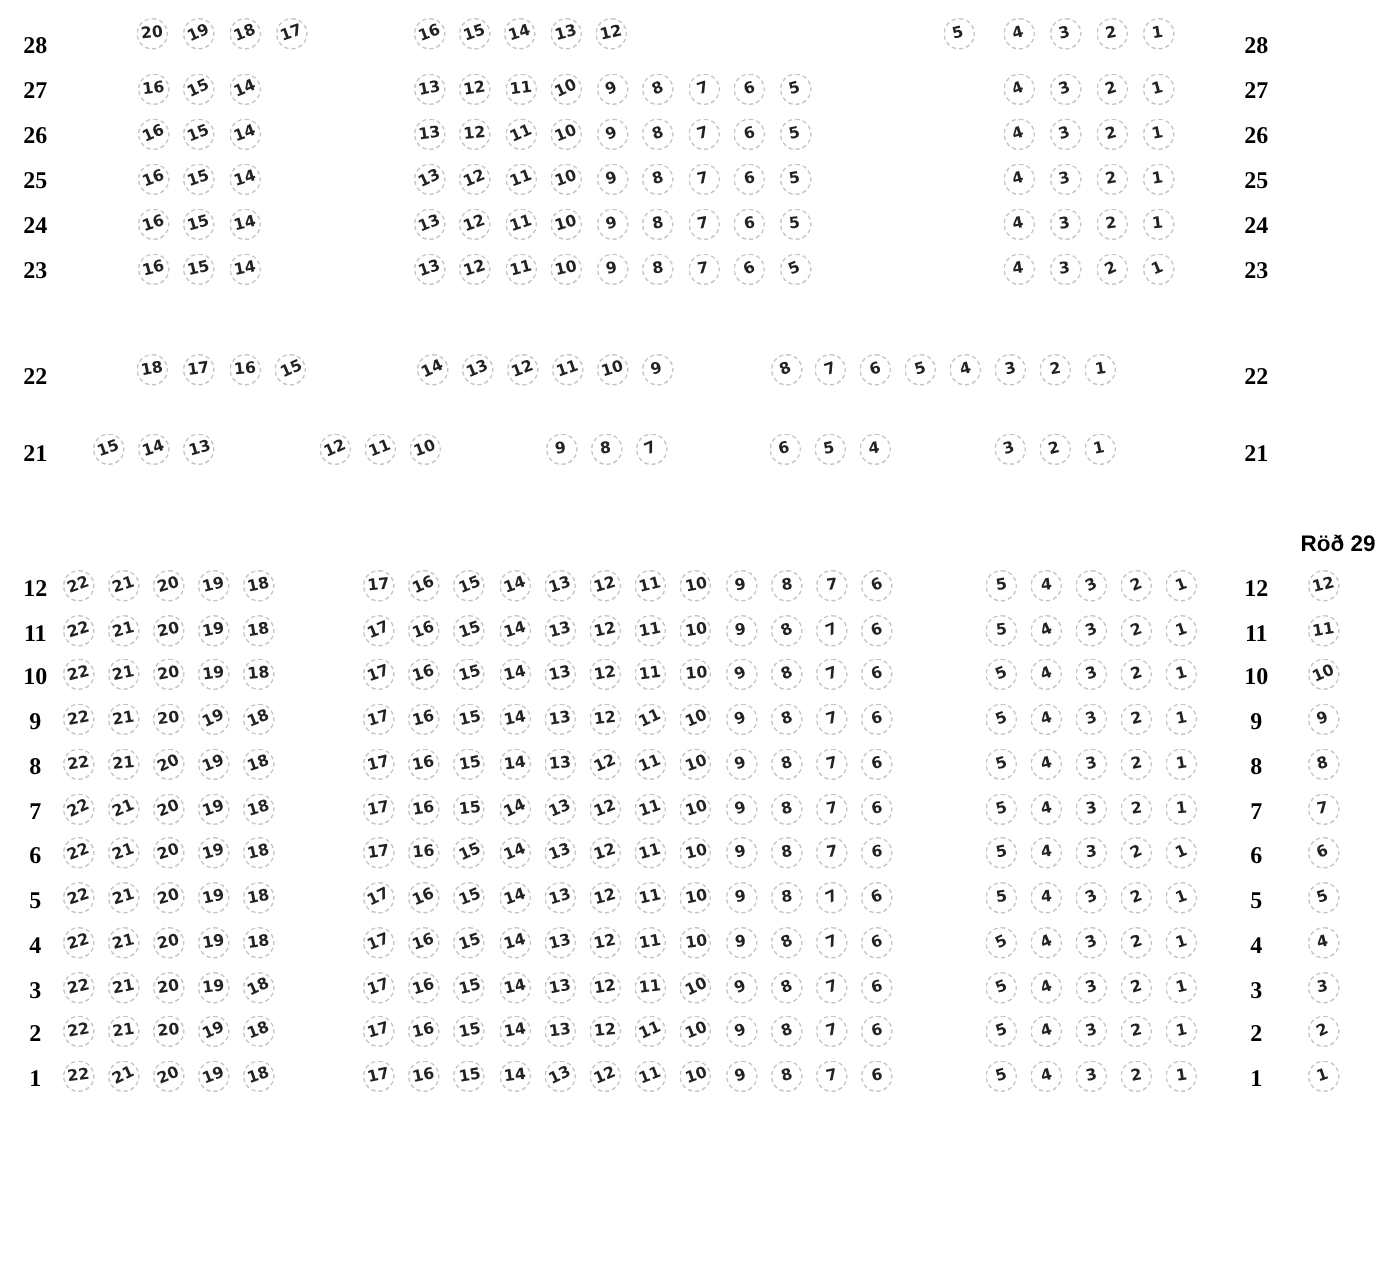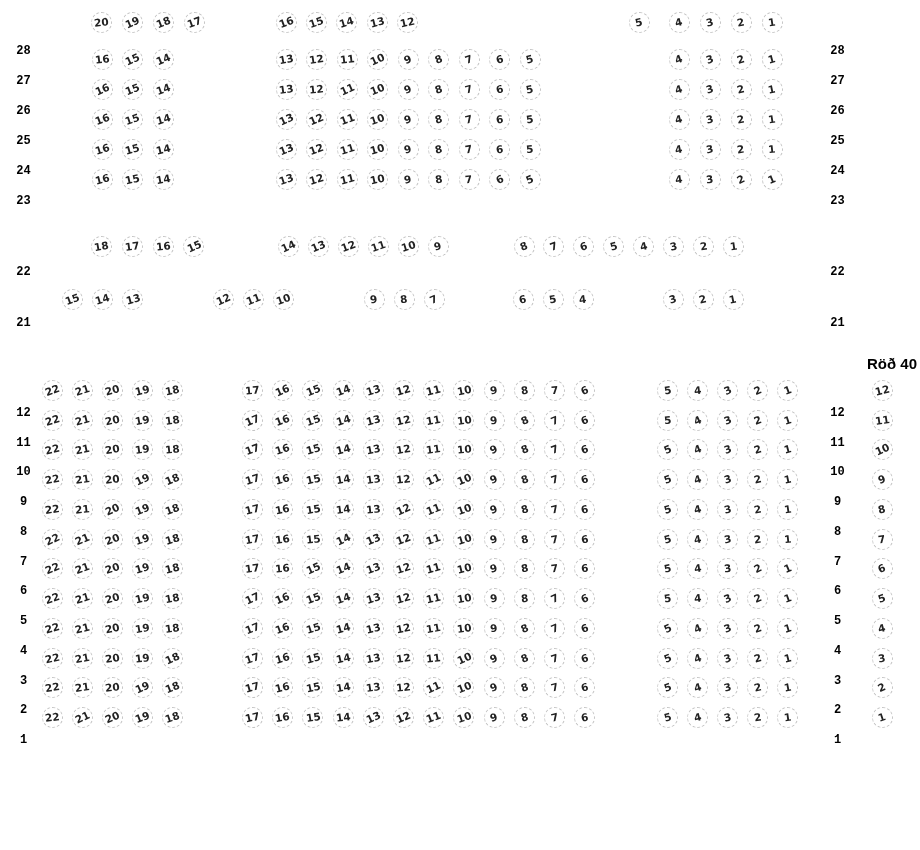--- a/index.html
+++ b/index.html
@@ -15,37 +15,36 @@
     cursor:pointer;
   }
   .seat span{
     display:block;
     font-family:"DejaVu Sans",sans-serif;
     font-size:10.5px;font-weight:bold;color:#222222;line-height:1;
     pointer-events:none;
   }
   .row-label{
     position:absolute;transform:translate(-50%,-50%);
-    font-family:Liberation Mono, monospace;
-    font-size:12px;font-weight:bold;color:#000;line-height:1;
+    font-family:Liberation Serif, serif;
+    font-size:16px;font-weight:bold;color:#000;line-height:1;
     white-space:nowrap;
-    margin-top:20px;
   }
   .side-title{
     position:absolute;transform:translateY(-50%);
     font-family:"Liberation Sans",sans-serif;
     font-size:15px;font-weight:bold;color:#000;line-height:1;
     white-space:nowrap;
   }
 </style>
 </head>
 <body>
 
 <div id="seatmap">
-  <div class="side-title" title="Röð 29" style="left: 867px; top: 363px;">Röð 40</div>
+  <div class="side-title" title="Röð 29" style="left: 867px; top: 363px;">Röð 29</div>
 <div class="row-label" style="left: 23.5px; top: 31px; color: rgb(0, 0, 0);">28</div>
     <div class="row-label" style="left: 837.5px; top: 31px; color: rgb(0, 0, 0);">28</div>
     <div class="seat" style="left: 90.5px; top: 11.5px; border-color: rgb(196, 196, 196);">
       <span style="transform: rotate(-6deg); color: rgb(34, 34, 34);">20</span>
     </div>
     <div class="seat" style="left: 121.5px; top: 11.5px; border-color: rgb(196, 196, 196);">
       <span style="transform: rotate(-24deg); color: rgb(34, 34, 34);">19</span>
     </div>
     <div class="seat" style="left: 152.5px; top: 11.5px; border-color: rgb(196, 196, 196);">
       <span style="transform: rotate(-22deg); color: rgb(34, 34, 34);">18</span>

